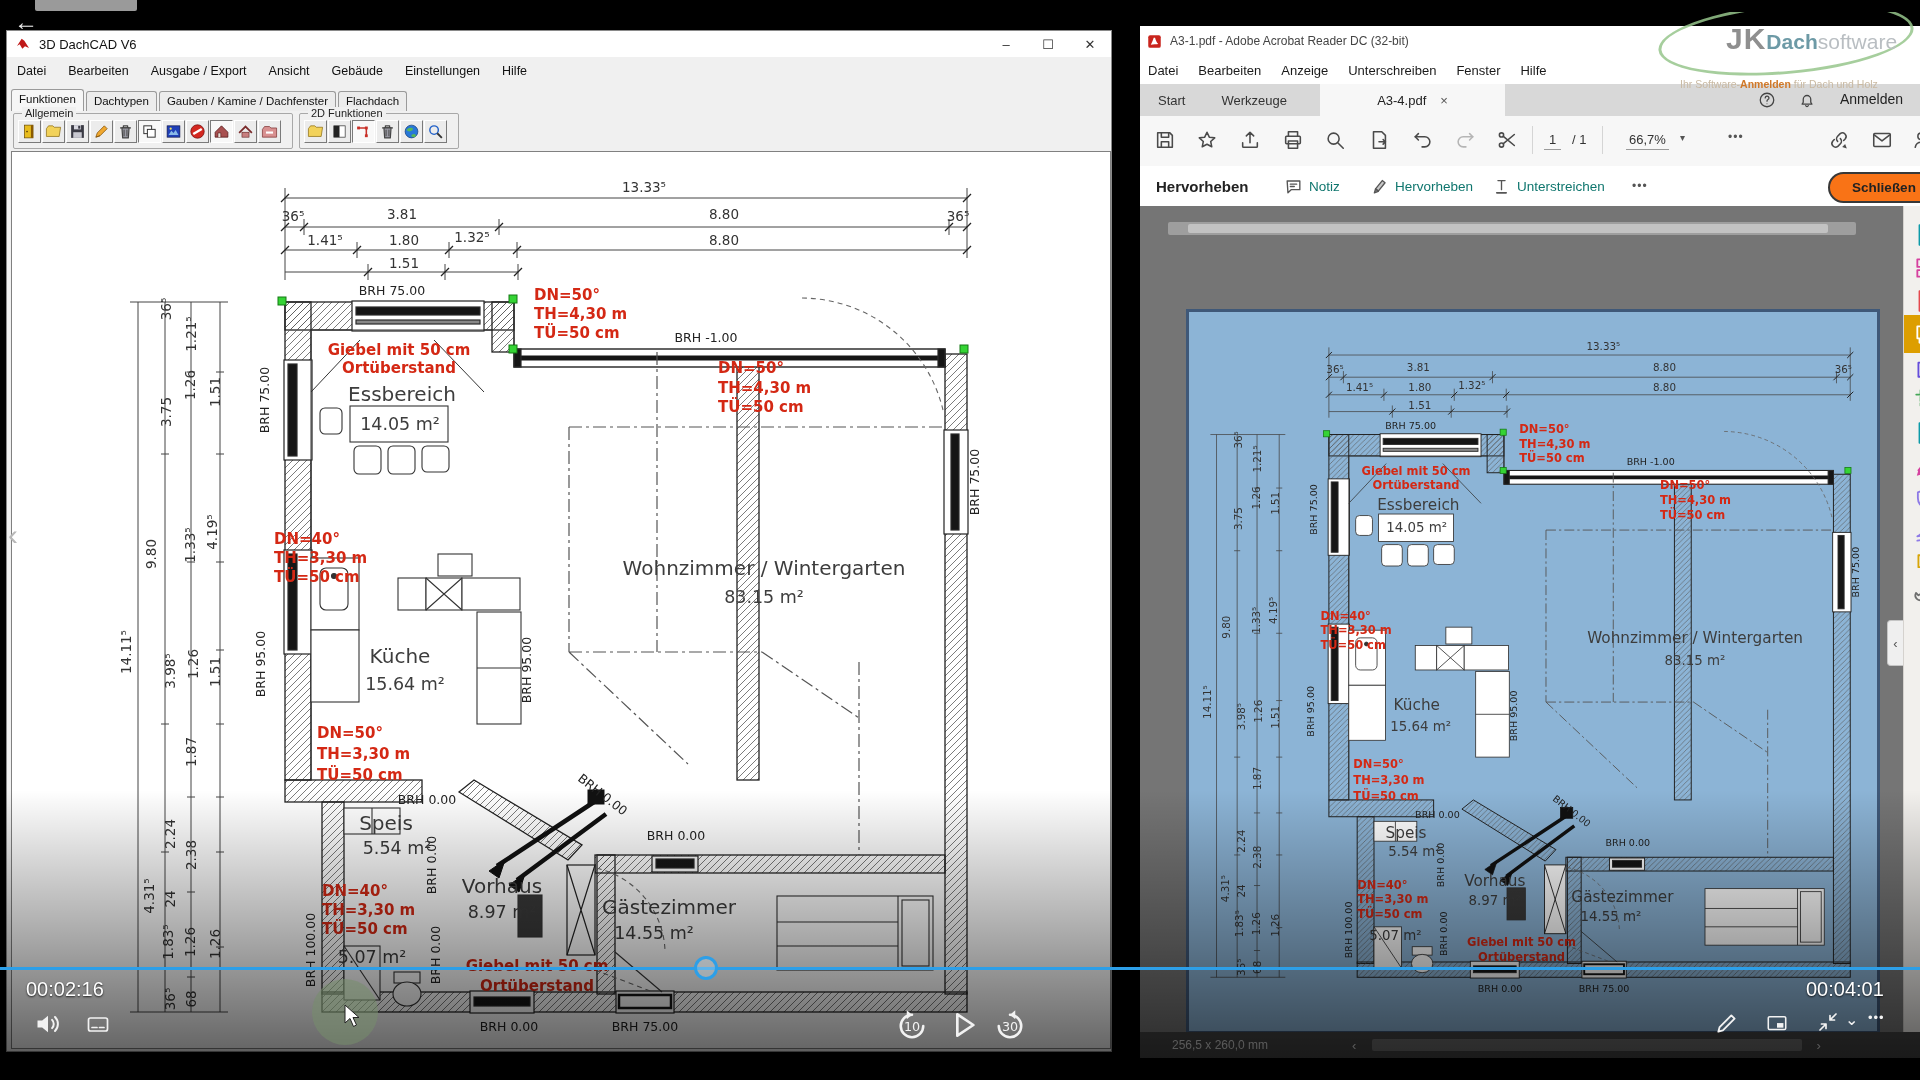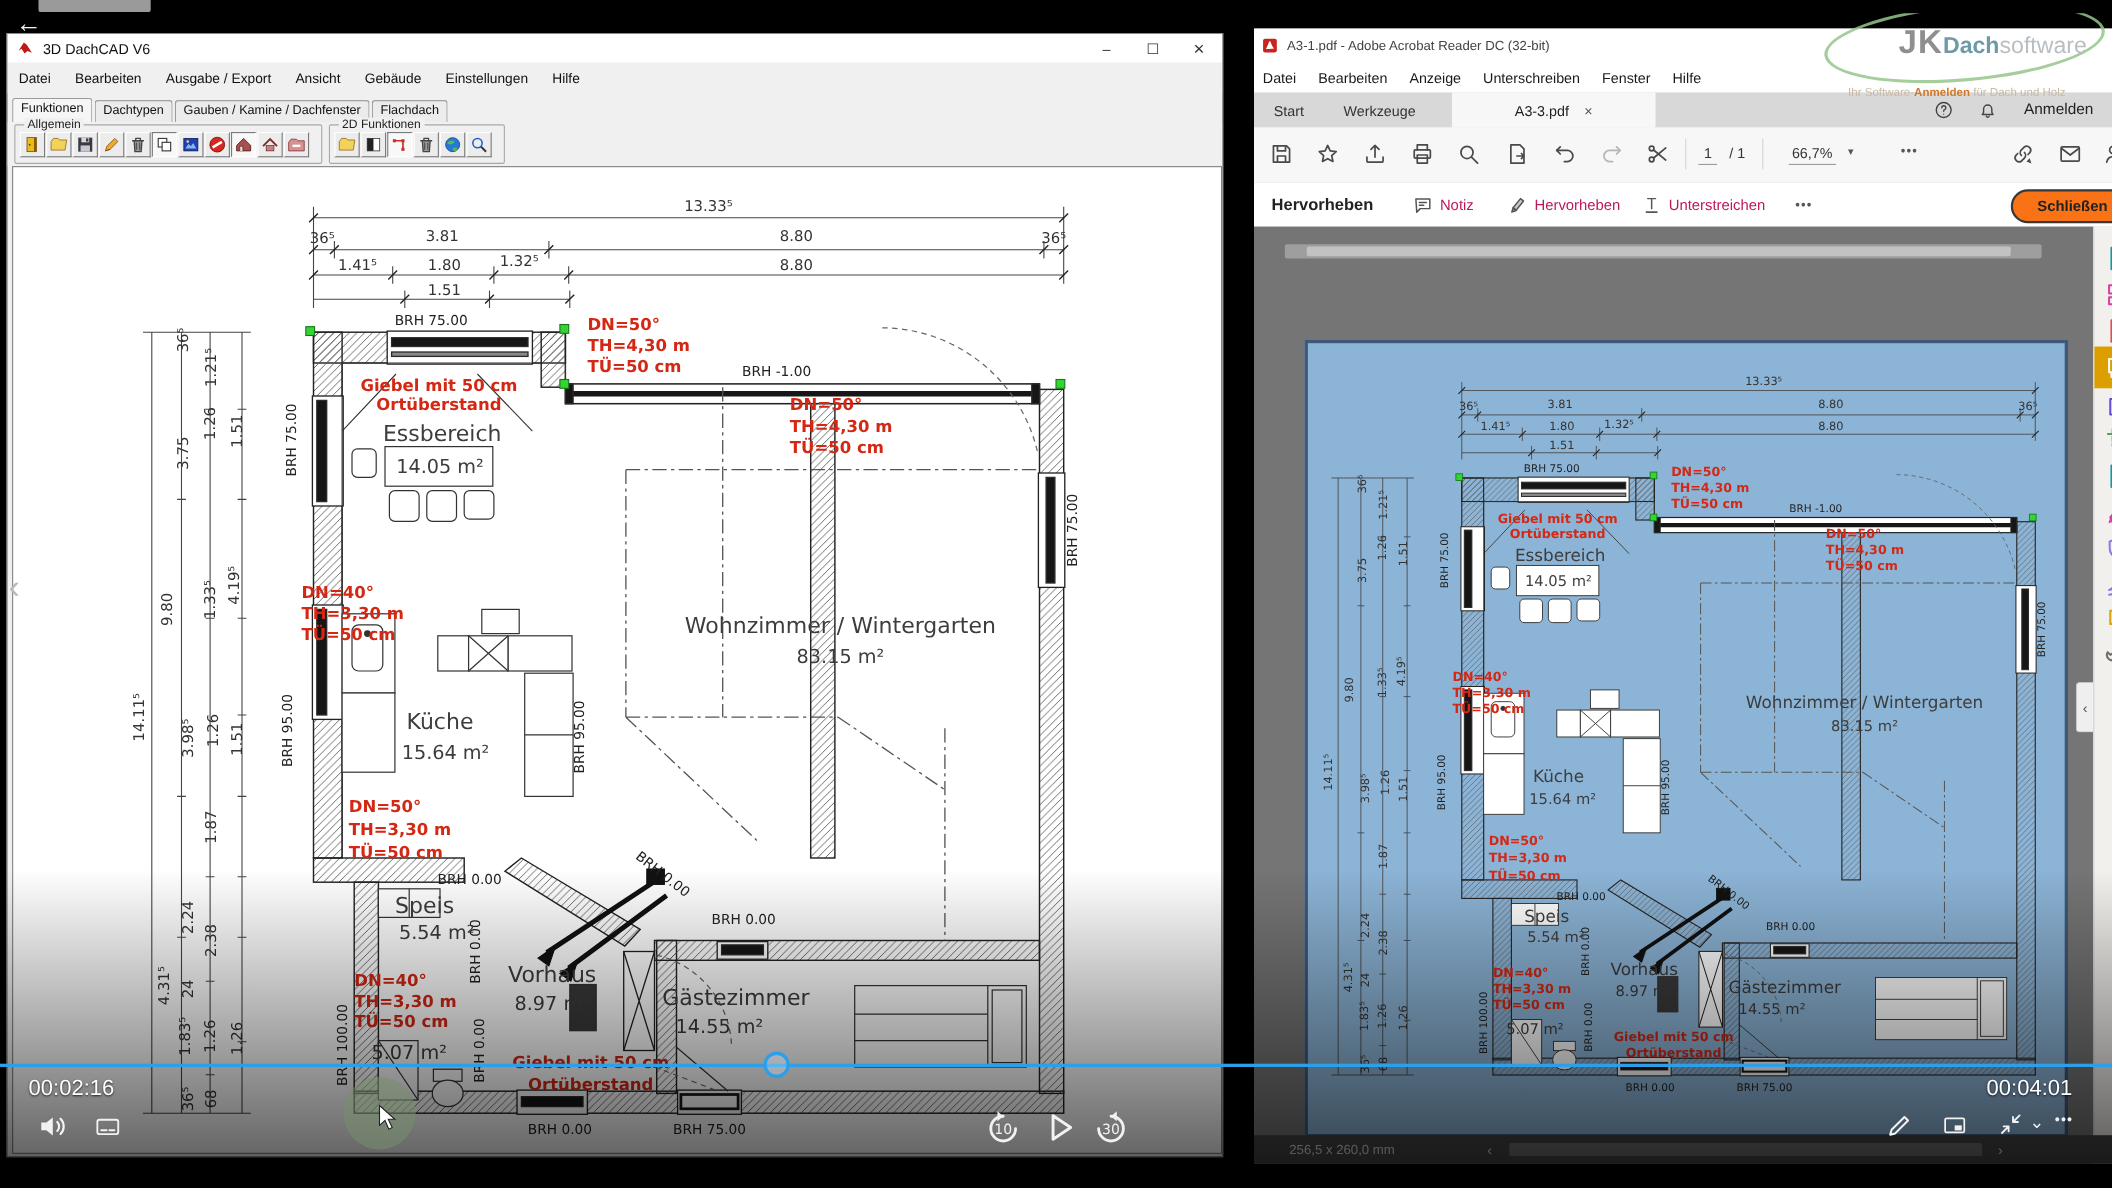--- a/index.html
+++ b/index.html
@@ -30,21 +30,21 @@
   .ac-title{font-size:12px;color:#444;margin-left:8px;}
   .ac-menubar{position:absolute;left:0;top:30px;right:0;height:28px;background:#fff;display:flex;align-items:center;gap:20px;padding-left:8px;font-size:13px;color:#1a1a1a;}
   .ac-tabrow{position:absolute;left:0;top:58px;right:0;height:32px;background:#d8d8d8;display:flex;align-items:center;}
   .ac-tab{font-size:13px;color:#333;padding:0 18px;height:32px;display:flex;align-items:center;}
   .ac-doctab{position:absolute;left:180px;top:0;width:185px;height:32px;background:#f7f7f7;display:flex;align-items:center;justify-content:center;gap:14px;font-size:13px;color:#222;}
   .ac-toolbar{position:absolute;left:0;top:90px;right:0;height:50px;background:#f7f7f7;border-bottom:1px solid #cfcfcf;}
   .ac-ticon{position:absolute;width:22px;height:22px;top:13px;color:#4a4a4a;}
   .ac-ticon.dim{color:#b5b5b5;}
   .vsep{position:absolute;top:10px;width:1px;height:28px;background:#d5d5d5;}
   .ac-commentrow{position:absolute;left:0;top:140px;right:0;height:40px;background:#fff;border-bottom:1px solid #d8d8d8;}
-  .ac-ct{position:absolute;top:0;height:40px;display:flex;align-items:center;gap:6px;font-size:13.5px;color:#be185d;}
+  .ac-ct{position:absolute;top:0;height:40px;display:flex;align-items:center;gap:6px;font-size:13.5px;color:#0f766e;}
   .pill{position:absolute;border:2px solid #383838;border-radius:16px;font-size:13.5px;font-weight:bold;color:#222;display:flex;align-items:center;justify-content:center;background:#f97316;}
   .ac-docarea{position:absolute;left:0;top:180px;width:763px;height:852px;background:#757575;overflow:hidden;}
   .hsb-track{position:absolute;background:#9e9e9e;border-radius:2px;}
   .hsb-thumb{position:absolute;background:#c2c2c2;border-radius:2px;}
   .pdf-page{position:absolute;left:46px;top:103px;width:694px;height:725px;background:#8cb4d6;border:3px solid #3f5878;box-sizing:border-box;}
   .ac-sidebar{position:absolute;left:763px;top:180px;width:45px;height:852px;background:#f2f0ed;border-left:1px solid #d5d2ce;box-sizing:border-box;}
   .sbi{position:absolute;left:9px;width:26px;height:26px;}
   .sbi-active-bg{position:absolute;left:0;width:45px;height:38px;background:#dd9e00;}
   .ac-status{position:absolute;left:0;top:1006px;right:0;height:26px;background:#454545;color:#d8d8d8;font-size:12px;display:flex;align-items:center;}
   .collapse-tag{position:absolute;width:15px;height:44px;background:#efefef;border:1px solid #c5c5c5;border-right:none;border-radius:4px 0 0 4px;display:flex;align-items:center;justify-content:center;color:#555;font-size:13px;}
@@ -433,21 +433,21 @@
       <span>Bearbeiten</span>
       <span>Anzeige</span>
       <span>Unterschreiben</span>
       <span>Fenster</span>
       <span>Hilfe</span>
     </div>
     <div class="ac-tabrow">
       <span class="ac-tab">Start</span>
       <span class="ac-tab">Werkzeuge</span>
       <div class="ac-doctab">
-        <span>A3-3.pdf</span>
+        <span>A3-4.pdf</span>
         <span style="font-size:13px;color:#555;">×</span>
       </div>
       <span class="svgic abs" style="left:618px;top:7px;width:18px;height:18px;color:#444;"><svg viewBox="0 0 24 24" width="100%" height="100%" fill="none" stroke="currentColor" stroke-width="1.7" stroke-linecap="round" stroke-linejoin="round">
             <circle cx="12" cy="12" r="9"></circle>
             <path d="M9.6 9.3A2.5 2.5 0 1 1 13 11.6c-.8.4-1 1-1 1.9"></path>
             <circle cx="12" cy="17" r="0.7" fill="currentColor" stroke="none"></circle>
           </svg></span>
       <span class="svgic abs" style="left:658px;top:7px;width:18px;height:18px;color:#444;"><svg viewBox="0 0 24 24" width="100%" height="100%" fill="none" stroke="currentColor" stroke-width="1.7" stroke-linecap="round" stroke-linejoin="round">
             <path d="M5.5 17.5h13L17 15v-4a5 5 0 0 0-10 0v4z"></path>
             <path d="M10.3 19.5a1.8 1.8 0 0 0 3.4 0"></path>

